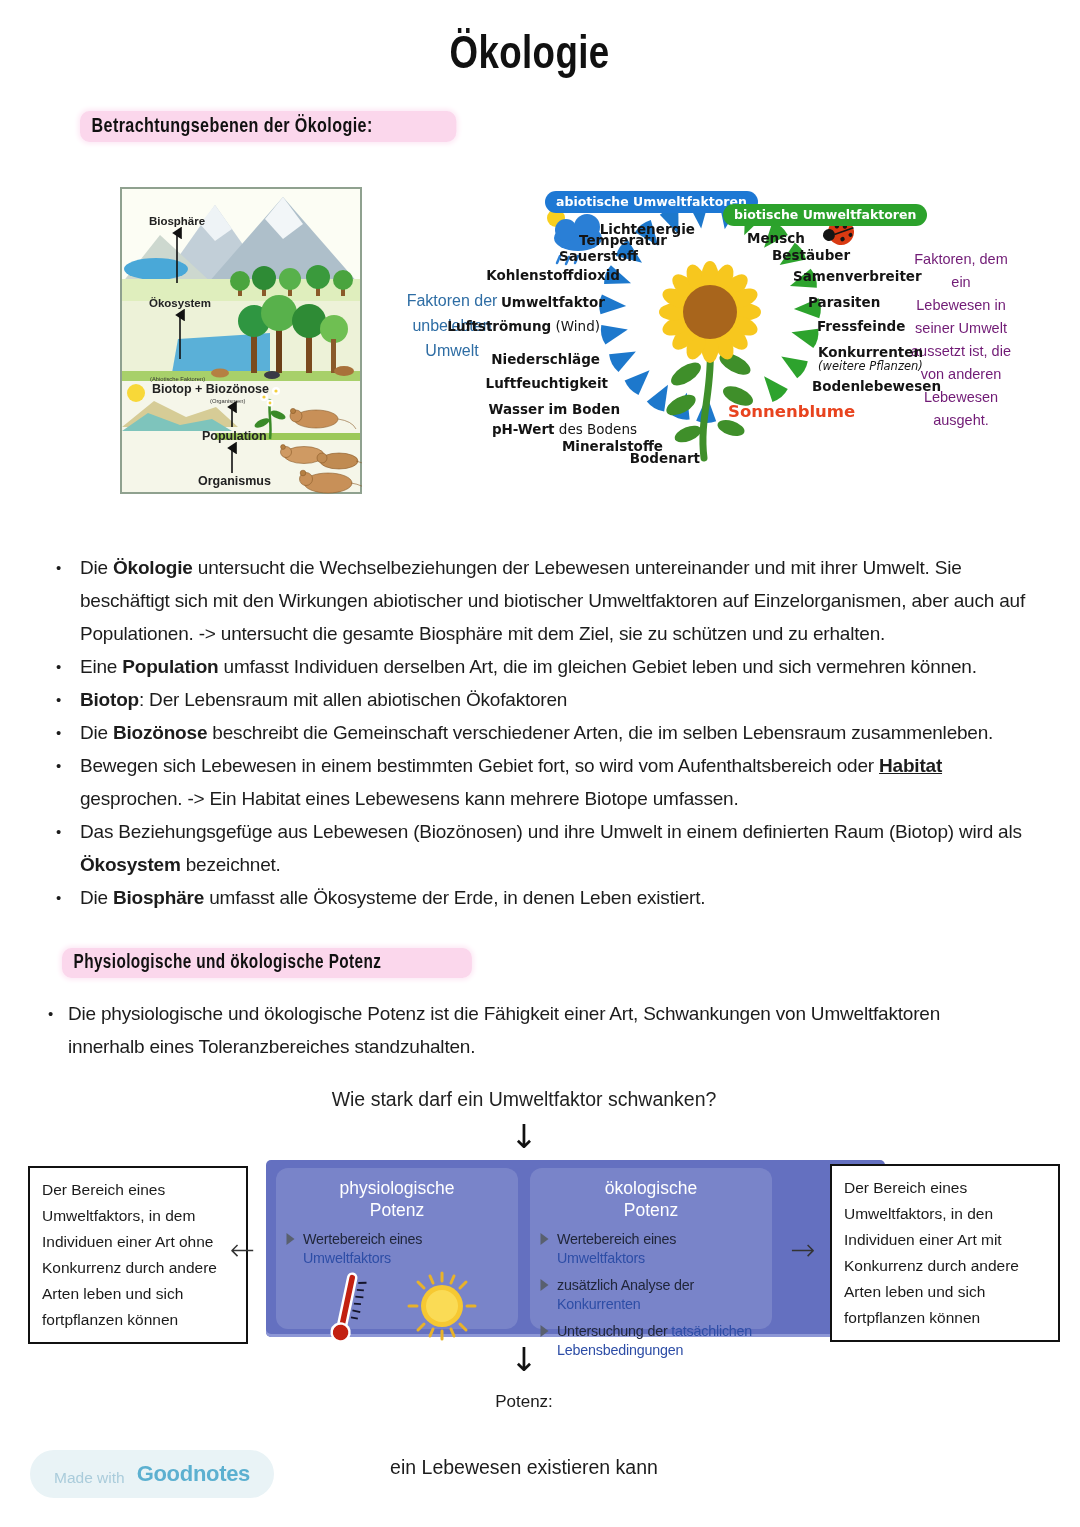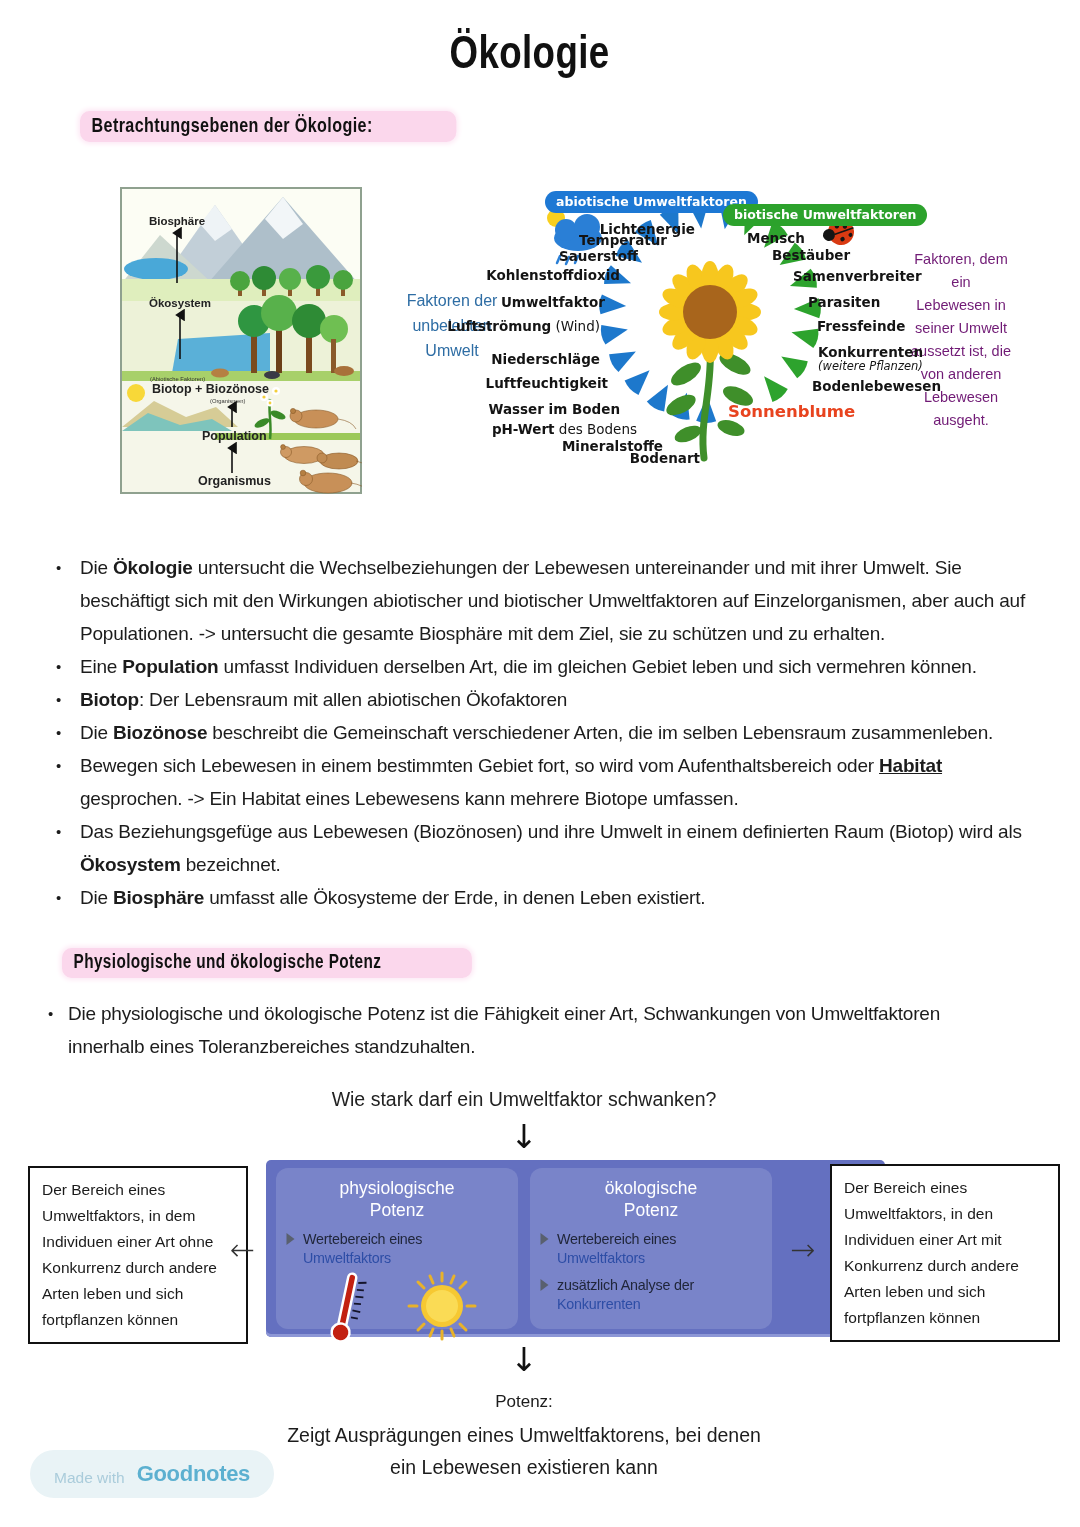--- a/index.html
+++ b/index.html
@@ -414,29 +414,35 @@
           </svg>
         <div class="pt-text"><span style="color: rgb(32, 38, 58);">Wertebereich eines </span><span style="color: rgb(45, 77, 166);">Umweltfaktors</span></div>
       </div>
       <div class="pt">
         <svg width="11" height="14">
             <path d="M1.5,1 L9.5,7 L1.5,13 Z" fill="#59606f"></path>
           </svg>
         <div class="pt-text"><span style="color: rgb(32, 38, 58);">zusätzlich Analyse der
 </span><span style="color: rgb(45, 77, 166);">Konkurrenten</span></div>
       </div>
+      <div class="pt">
+        <svg width="11" height="14">
+            <path d="M1.5,1 L9.5,7 L1.5,13 Z" fill="#59606f"></path>
+          </svg>
+        <div class="pt-text"><span style="color: rgb(32, 38, 58);">Untersuchung der </span><span style="color: rgb(45, 77, 166);">tatsächlichen
+Lebensbedingungen</span></div>
+      </div>
     </div>
   </div>
 
   <div class="h-arrow" style="left:790px;top:1232px;">→</div>
   <div class="abs side-box box-right">Der Bereich eines Umweltfaktors, in den Individuen einer Art mit Konkurrenz durch andere Arten leben und sich fortpflanzen können</div>
 
   <div class="abs center-line v-arrow arrow2">↓</div>
   <div class="abs center-line potenz-label">Potenz:</div>
-  <div class="abs center-line potenz-l1">Zeigt Ausprägungen eines Umweltfaktorens, bei denen</div>
   <div class="abs center-line potenz-l2">ein Lebewesen existieren kann</div>
 
   <div class="abs watermark">
     <span class="wm-prefix">Made with</span>
     <span class="wm-brand">Goodnotes</span>
   </div>
 
 </div>
 
 </body></html>

